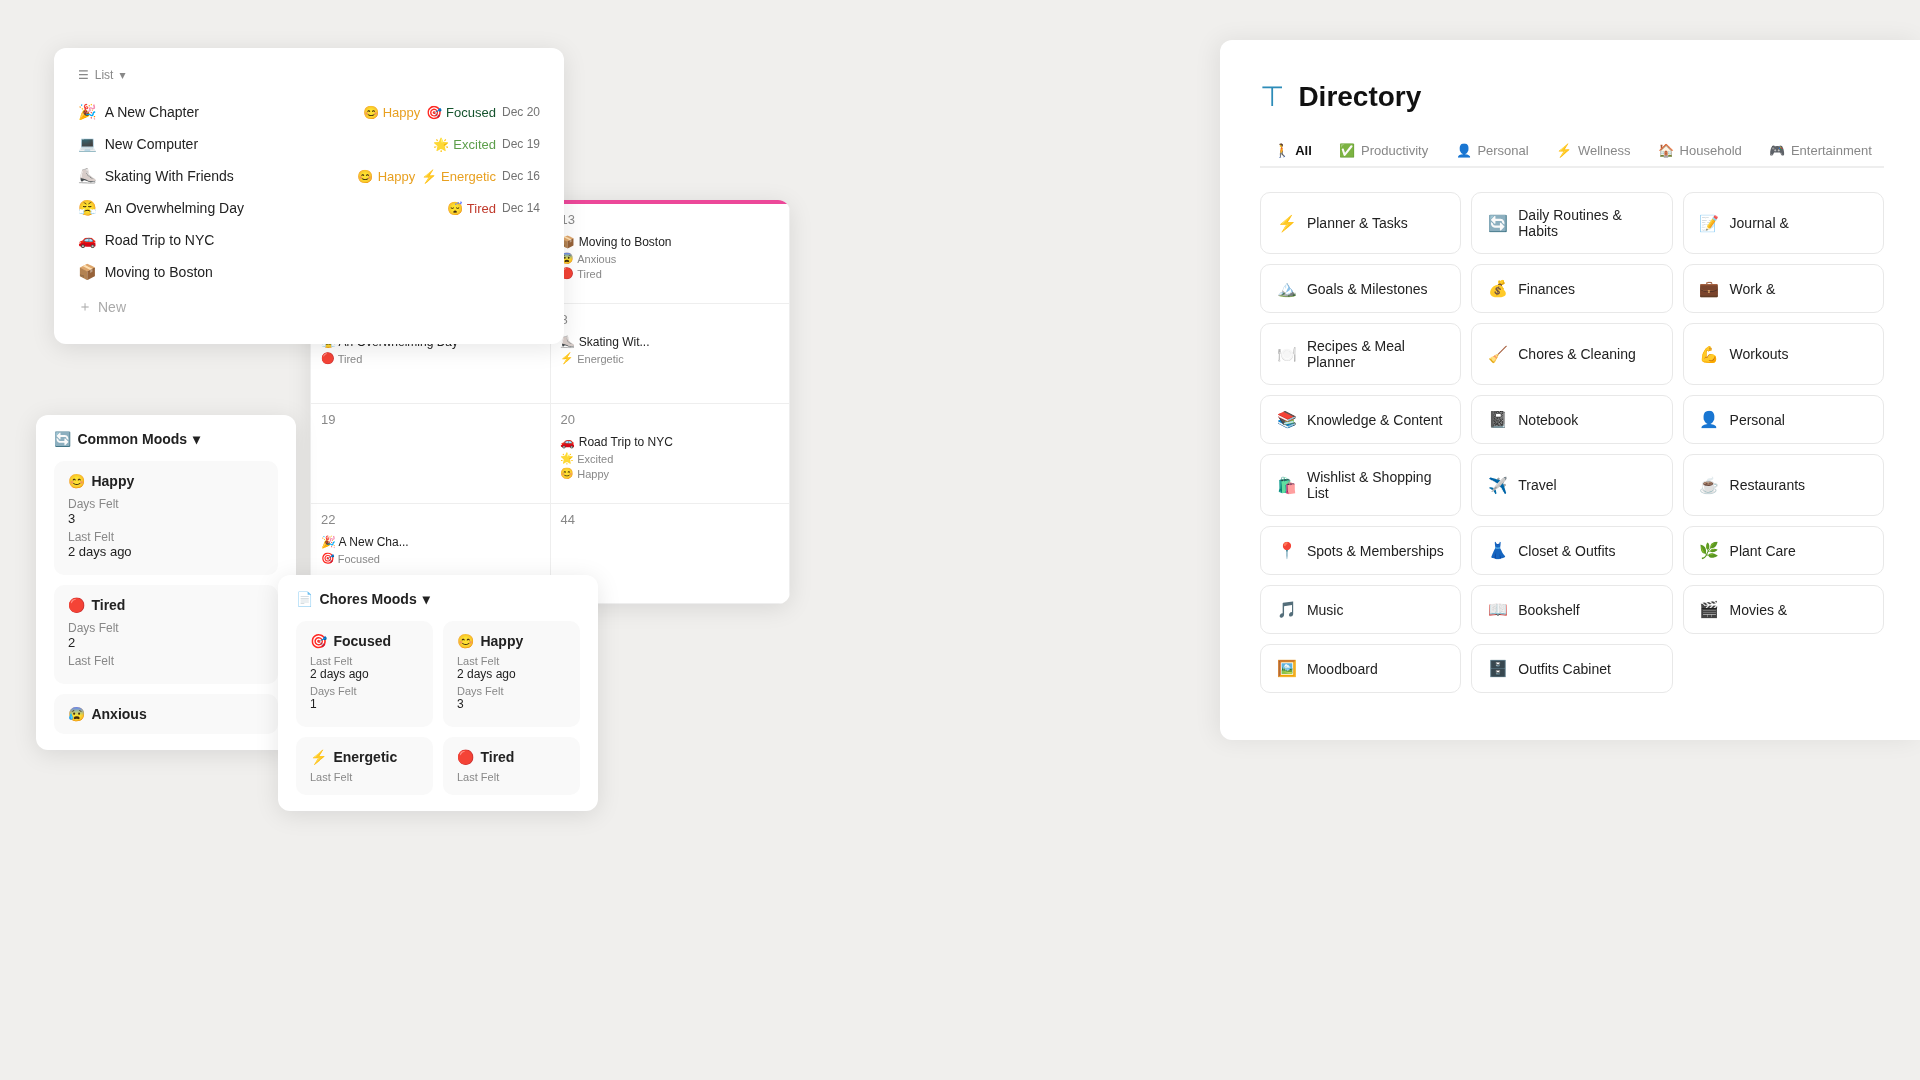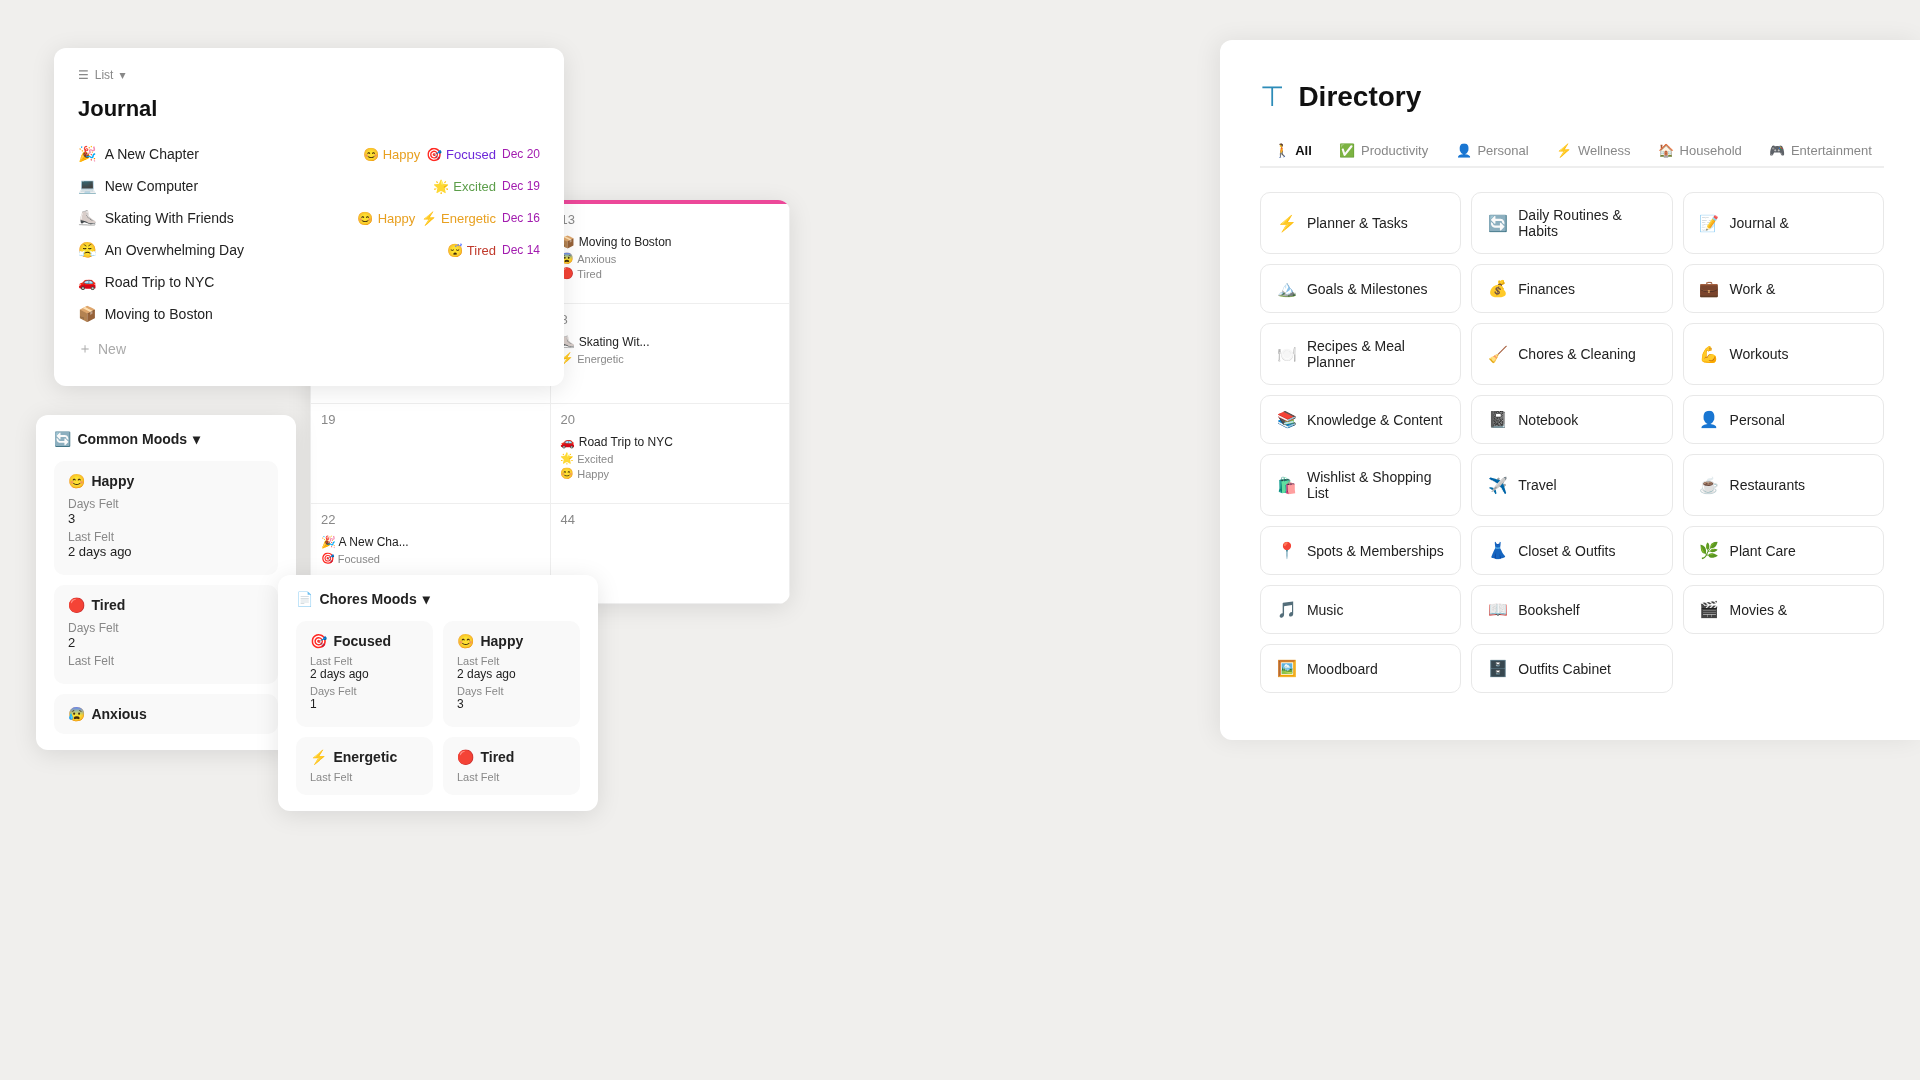--- a/index.html
+++ b/index.html
@@ -53,25 +53,25 @@
       gap: 8px;
     }
     .journal-row-tags {
       display: flex;
       align-items: center;
       gap: 6px;
       font-size: 13px;
       color: #555;
     }
     .tag-happy { color: #e8a020; }
-    .tag-focused { color: #6d28d9; }
+    .tag-focused { color: #14532d; }
     .tag-excited { color: #5c9e4a; }
     .tag-energetic { color: #e8a020; }
     .tag-tired { color: #c0392b; }
-    .journal-date { font-size: 12px; color: #a21caf; }
+    .journal-date { font-size: 12px; color: #737373; }
     .journal-new {
       display: flex;
       align-items: center;
       gap: 6px;
       margin-top: 10px;
       font-size: 14px;
       color: #aaa;
       cursor: pointer;
     }
 
@@ -299,21 +299,20 @@
   </style>
 </head>
 <body>
 
 <div class="journal-panel">
   <div class="journal-toolbar">
     <span>☰</span>
     <span>List</span>
     <span>▾</span>
   </div>
-  <div class="journal-title">Journal</div>
 
   <div class="journal-row">
     <div class="journal-row-left">
       <span class="emoji-icon">🎉</span>
       <span>A New Chapter</span>
     </div>
     <div class="journal-row-tags">
       <span class="tag-happy">😊 Happy</span>
       <span class="tag-focused">🎯 Focused</span>
       <span class="journal-date">Dec 20</span>

